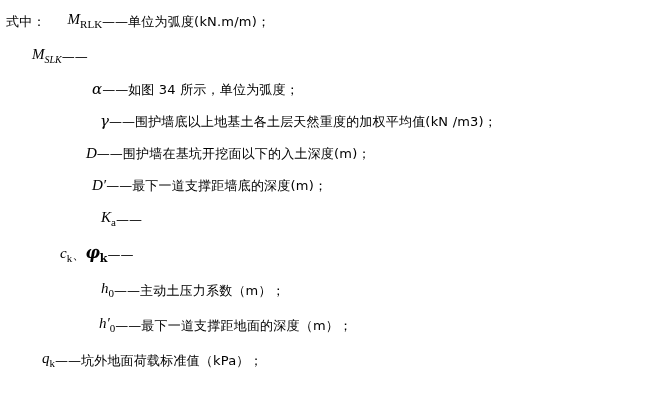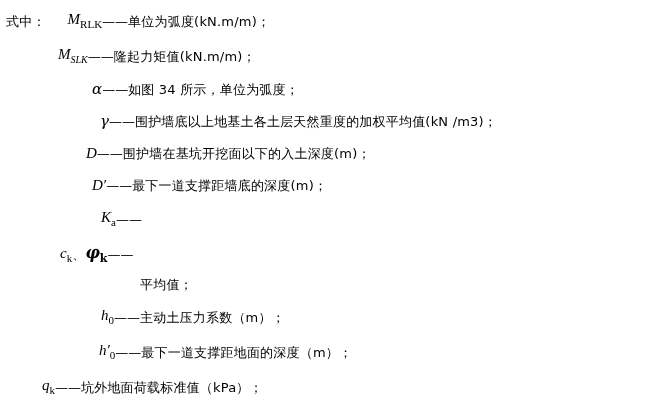--- a/index.html
+++ b/index.html
@@ -21,21 +21,21 @@
     padding: 0;
   }
   .line {
     display: flex;
     align-items: center;
     font-size: 13.5px;
     line-height: 1;
     white-space: nowrap;
   }
   .indent-0 { margin-left: 6px; }
-  .indent-1 { margin-left: 58px; }
+  .indent-1 { margin-left: 32px; }
   .indent-2 { margin-left: 92px; }
   .indent-3 { margin-left: 100px; }
   .indent-4 { margin-left: 74px; }
 
   .row { margin-top: 17px; }
   .row-first { margin-top: 12px; }
 
   .sym {
     font-family: "Liberation Serif", serif;
     font-style: italic;
@@ -87,21 +87,20 @@
     <span class="cn">式中：</span>
     <span style="display:inline-block;width:22px"></span>
     <span class="sym">M<span class="sub">RLK</span></span>
     <span class="dash">——</span>
     <span class="cn">单位为弧度(kN.m/m)；</span>
   </div>
 
   <div class="line indent-1 row">
     <span class="sym">M<span class="sub-i">SLK</span></span>
     <span class="dash">——</span>
-    <span class="cn">隆起力矩值(kN.m/m)；</span>
   </div>
 
   <div class="line indent-2 row">
     <span class="greek">α</span>
     <span class="dash">——</span>
     <span class="cn">如图 34 所示，单位为弧度；</span>
   </div>
 
   <div class="line indent-3 row">
     <span class="greek">γ</span>
@@ -127,23 +126,20 @@
     <span class="sym">K<span class="sub">a</span></span>
     <span class="dash">——</span>
   </div>
 
   <div class="line row" style="margin-left:60px">
     <span class="sym">c<span class="sub">k</span></span>
     <span class="cn">、</span>
     <span class="greek-b">φ<span class="sub">k</span></span>
     <span class="dash">——</span>
   </div>
-  <div class="line row" style="margin-left:140px;margin-top:14px">
-    <span class="cn">平均值；</span>
-  </div>
 
   <div class="line row" style="margin-left:101px">
     <span class="sym">h<span class="sub">0</span></span>
     <span class="dash">——</span>
     <span class="cn">主动土压力系数（m）；</span>
   </div>
 
   <div class="line row" style="margin-left:99px">
     <span class="sym">h′<span class="sub">0</span></span>
     <span class="dash">——</span>

